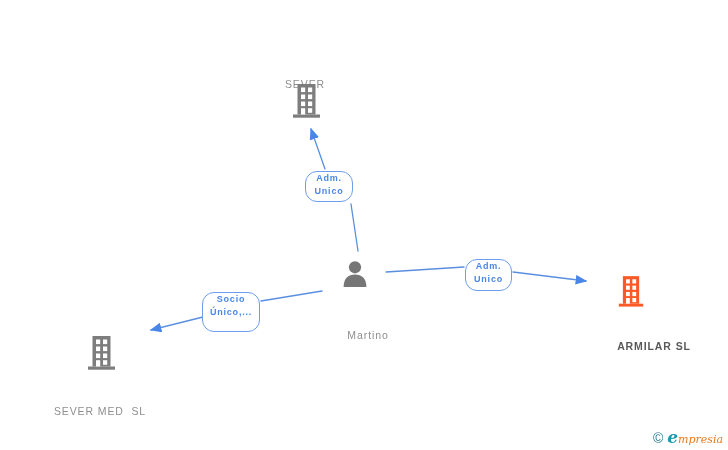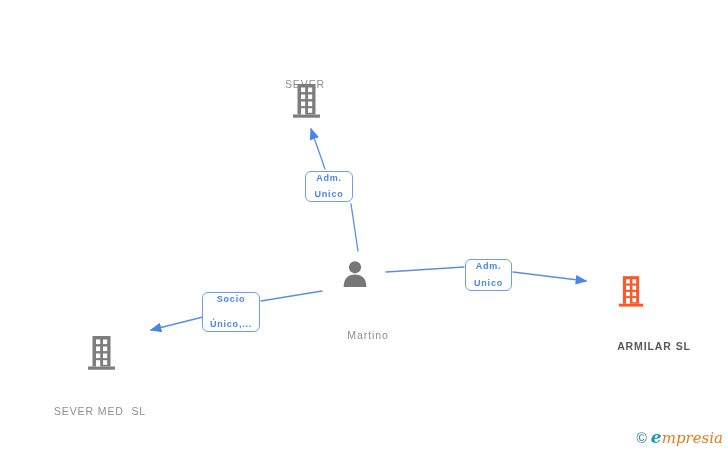--- a/index.html
+++ b/index.html
@@ -45,30 +45,30 @@
   .node-label.strong {
     color: #595959;
     font-weight: bold;
   }
 
   
   .edge-box {
     z-index: 3;
     background: #ffffff;
     border: 1.6px solid #6d9eeb;
-    border-radius: 6px;
+    border-radius: 12px;
     color: #4a86e8;
     font-size: 9px;
     font-weight: bold;
     letter-spacing: 0.8px;
     line-height: 13px;
     display: flex;
     flex-direction: column;
     align-items: center;
-    justify-content: space-between;
+    justify-content: flex-start;
     box-sizing: border-box;
   }
   .edge-box span { display: block; }
 
   
   .logo {
     z-index: 4;
     right: 5px;
     bottom: 3px;
     font-size: 15px;
@@ -85,21 +85,21 @@
     color: #189ab0;
     font-family: "DejaVu Serif", serif;
     font-style: italic;
     font-weight: bold;
     font-size: 17px;
   }
   .logo .brand-rest {
     color: #e87a1e;
     font-family: "DejaVu Serif", serif;
     font-style: italic;
-    font-size: 15px;
+    font-size: 11px;
   }
 </style>
 </head>
 <body>
 
 <div class="canvas">
 
   <svg class="edges" width="728" height="450" viewBox="0 0 728 450">
     <defs>
       <marker id="arrow" viewBox="0 0 10 8" refX="8.5" refY="4" markerWidth="9.5" markerHeight="7.5" orient="auto">

